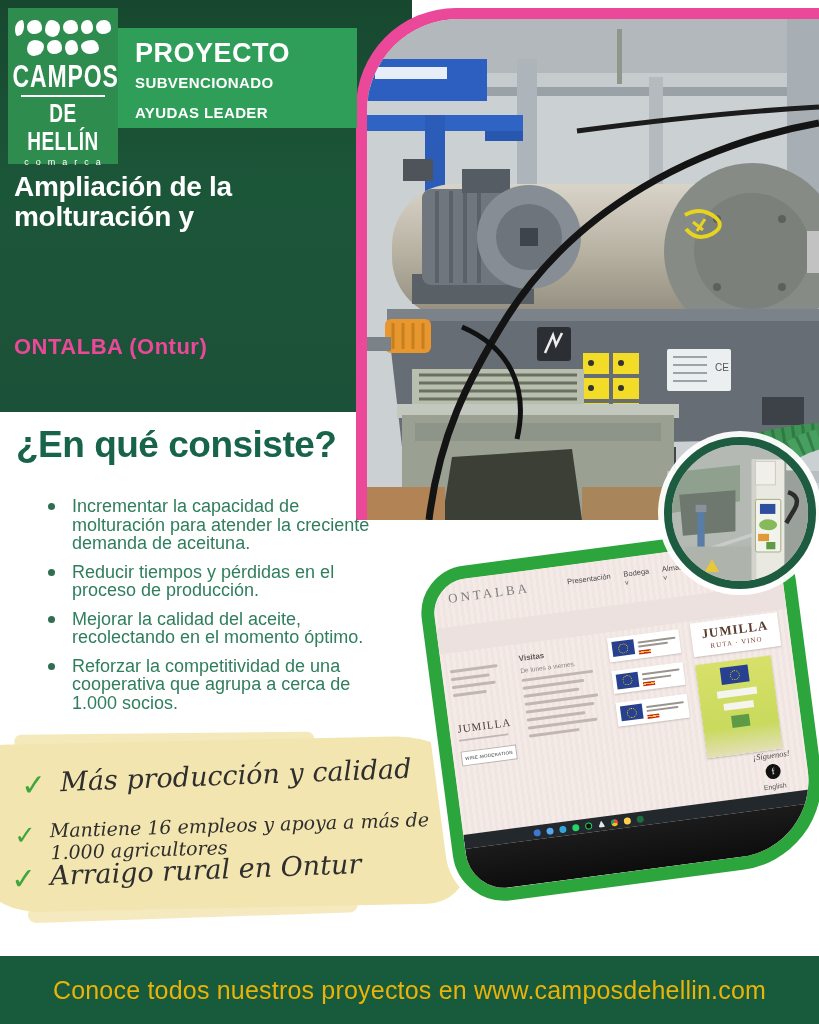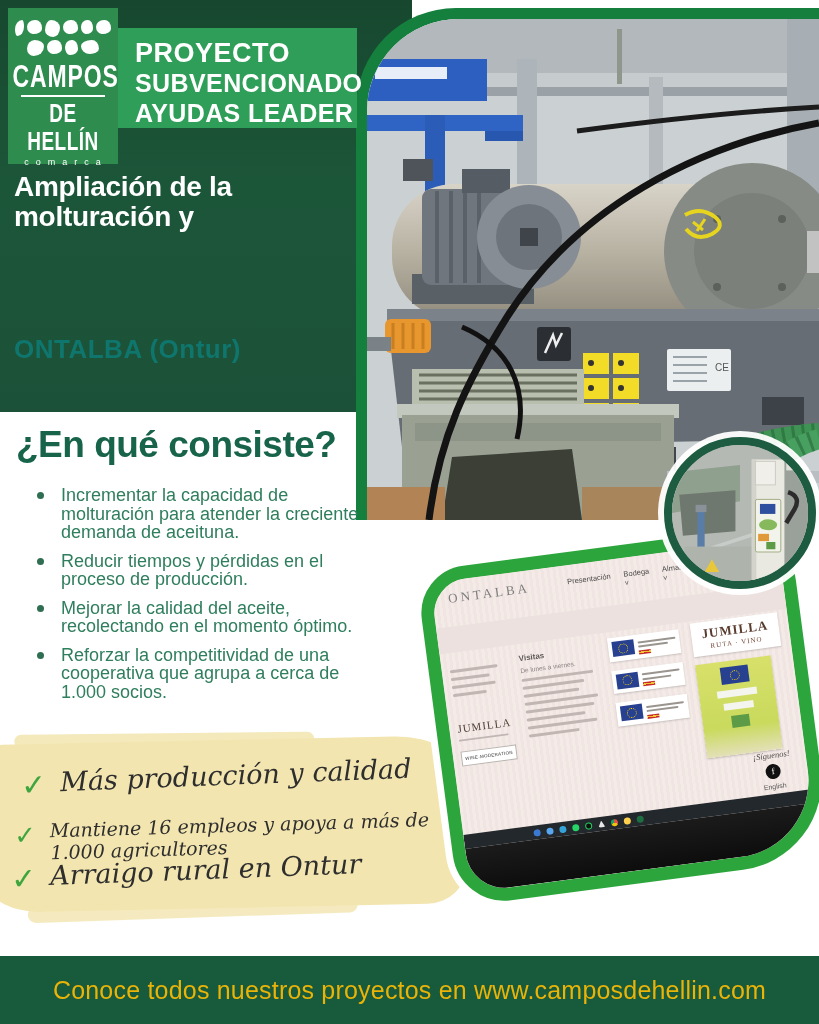--- a/index.html
+++ b/index.html
@@ -21,36 +21,36 @@
   .stones span:nth-child(9){width:13px;height:15px;}
   .stones span:nth-child(10){width:18px;border-radius:60% 40% 50% 50%/45% 60% 40% 55%;}
   .logo-campos{font-size:25px;font-weight:bold;letter-spacing:1px;transform:scale(.92,1.28);transform-origin:center top;margin-top:2px;}
   .logo-line{width:84px;height:2px;background:#fff;margin:8px auto 2px auto;}
   .logo-hellin{font-size:20px;font-weight:bold;letter-spacing:.5px;transform:scale(.95,1.25);transform-origin:center top;margin-top:2px;}
   .logo-comarca{font-size:9px;letter-spacing:7px;margin-top:12px;margin-left:6px;}
   
   .banner{position:absolute;left:118px;top:28px;width:239px;height:100px;background:#2f9e58;
           z-index:3;color:#fff;font-weight:bold;padding:10px 0 0 17px;box-sizing:border-box;line-height:30px;}
   .banner .b1{font-size:27px;letter-spacing:.5px;}
-  .banner .b2,.banner .b3{font-size:25px;letter-spacing:.4px;}
+  .banner .b2,.banner .b3{font-size:15px;letter-spacing:.4px;}
   
   .title{position:absolute;left:14px;top:172px;width:348px;z-index:3;color:#fff;
          font-weight:bold;font-size:28px;line-height:30px;letter-spacing:-.3px;}
-  .subtitle{position:absolute;left:14px;top:334px;z-index:3;color:#0f766e;
-            font-weight:bold;font-size:26px;letter-spacing:.5px;}
-  
-  .photo-frame{position:absolute;left:356px;top:8px;width:463px;height:512px;background:#15803d;
+  .subtitle{position:absolute;left:14px;top:334px;z-index:3;color:#ec4899;
+            font-weight:bold;font-size:22px;letter-spacing:.5px;}
+  
+  .photo-frame{position:absolute;left:356px;top:8px;width:463px;height:512px;background:#ec4899;
                border-top-left-radius:100px;z-index:2;}
   .photo{position:absolute;left:11px;top:11px;width:452px;height:501px;border-top-left-radius:92px;
          overflow:hidden;background:#cbd0d2;}
   .photo svg{display:block;width:100%;height:100%;}
   
   .consiste{position:absolute;left:16px;top:424px;z-index:3;color:#17644a;font-weight:bold;
             font-size:37px;letter-spacing:-.5px;}
-  .bullets{position:absolute;left:30px;top:482px;width:336px;z-index:3;list-style:none;margin:4px;padding:0;}
+  .bullets{position:absolute;left:30px;top:482px;width:336px;z-index:3;list-style:none;margin:15px;padding:0;}
   .bullets li{position:relative;padding-left:27px;margin-bottom:10px;color:#2f7e5d;
               font-size:18px;line-height:18.5px;}
   .bullets li::before{content:"";position:absolute;left:3px;top:6px;width:7px;height:7px;
                       border-radius:50%;background:#2f6e52;}
   
   .cream{position:absolute;left:-14px;top:740px;width:480px;height:168px;background:#f2e5af;
          transform:rotate(-1.2deg);z-index:2;
          border-radius:18px 70px 40px 55px/30px 45px 38px 30px;}
   .cream::before{content:"";position:absolute;left:30px;top:-8px;width:300px;height:14px;background:#f2e5af;
                  border-radius:10px;transform:rotate(.6deg);opacity:.85;}

